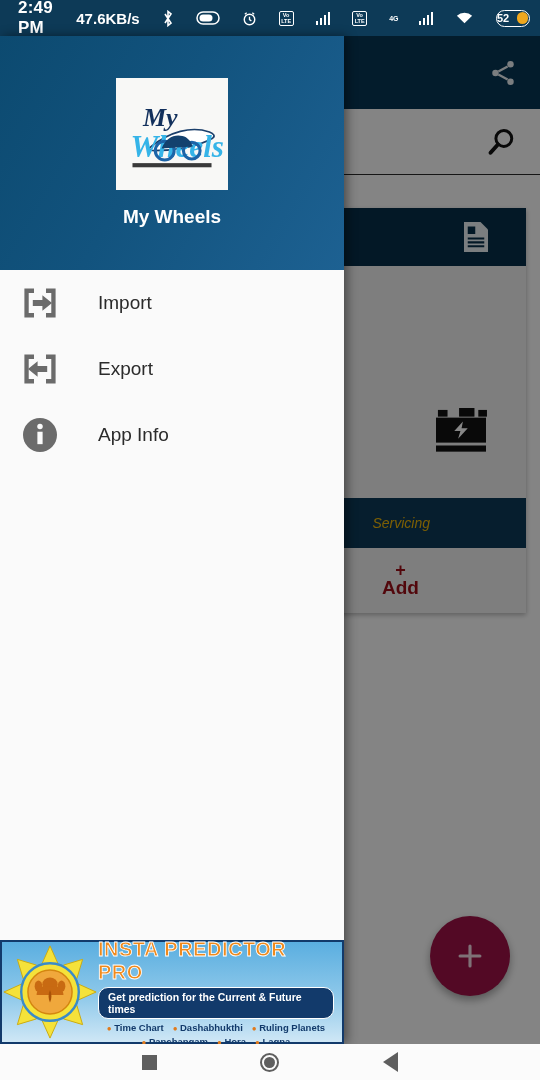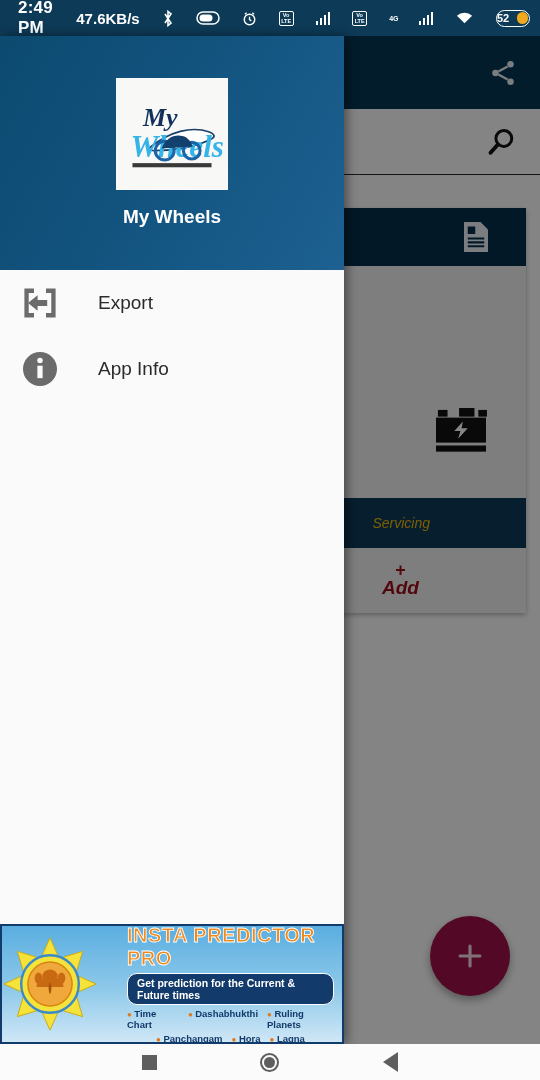--- a/index.html
+++ b/index.html
@@ -47,21 +47,21 @@
   .batt-big { position:absolute; right:36px; top:200px; }
   .tabbar { position:absolute; left:0; top:290px; width:502px; height:50px;
             display:flex; gap:3px; }
   .tab { flex:1; background:#0d3a57; color:#eab308; font-size:14px;
          display:flex; align-items:center; justify-content:center;font-style:italic; }
   .addrow { position:absolute; left:0; top:340px; width:502px; height:65px;
             display:flex; }
   .addcell { flex:1; display:flex; flex-direction:column; align-items:center;
              justify-content:center; color:#9b0f18; font-weight:bold; }
   .addcell .plus { font-size:18px; line-height:14px; }
-  .addcell .lbl { font-size:19px;font-style:italic; }
+  .addcell .lbl { font-size:19px; }
   .fab { position:absolute; right:30px; top:880px; width:80px; height:80px;
          border-radius:50%; background:#9e1247; box-shadow:0 4px 9px rgba(0,0,0,.35);
          display:flex; align-items:center; justify-content:center; }
 
   
   .scrim { position:absolute; left:0; top:36px; width:540px; height:1008px;
            background:rgba(0,0,0,.47); }
 
   
   .drawer { position:absolute; left:0; top:36px; width:344px; height:1008px;
@@ -72,23 +72,23 @@
              justify-content:center; }
   .logo-box { width:112px; height:112px; background:#f8f8f6; padding:4px;
               display:flex; align-items:flex-start; justify-content:center; }
   .dr-title { margin-top:16px; color:#fff; font-size:19px; font-weight:bold; }
   .dr-list { position:absolute; left:0; top:234px; width:344px; }
   .dr-item { height:66px; display:flex; align-items:center; padding-left:20px; }
   .dr-ic { width:40px; display:flex; align-items:center; justify-content:center; }
   .dr-lbl { margin-left:38px; font-size:19px; color:#2b2b2b; }
 
   
-  .ad { position:absolute; left:0; bottom:0; width:344px; height:120px;
+  .ad { position:absolute; left:0; bottom:0; width:344px; height:104px;
         background:linear-gradient(180deg,#5aaee0 0%,#8fc9ea 55%,#cfe7f6 100%);
-        border:2px solid #123a6b; display:flex; align-items:center;gap:29px; }
+        border:2px solid #123a6b; display:flex; align-items:center; }
   .ad-sun { width:96px; height:96px; flex:0 0 96px; position:relative; }
   .ad-right { flex:1; padding-right:8px; display:flex; flex-direction:column;
               align-items:center; gap:3px; }
   .ad-title { font-size:20px; font-weight:bold; letter-spacing:.5px;
               color:#f08a1c; -webkit-text-stroke:.8px #fff; }
   .ad-sub { background:#123a6b; color:#fff; font-size:10.5px; font-weight:bold;
             border-radius:10px; padding:3px 9px; border:1px solid #fff; }
   .ad-row { display:flex; gap:9px; font-size:9.5px; font-weight:bold; color:#123a6b; }
   .ad-row span::before { content:"\25CF"; color:#e07a1c; margin-right:2.5px; font-size:8px; }
 
@@ -227,20 +227,30 @@
           <path d="M40 64c4-10 12-14 20-12 5 1 8 5 10 10z" fill="#13416e"></path>
           <rect x="12" y="78" width="76" height="4" fill="#3a3a3a"></rect>
         </svg>
       </div>
       <div class="dr-title">My Wheels</div>
     </div>
 
     <div class="dr-list">
 
 
+      <div class="dr-item">
+        <div class="dr-ic">
+          <svg width="36" height="34" viewBox="0 0 30 28">
+            <path d="M2 2h8v3.6H5.6v16.8H10V26H2z" fill="#6b6b6b"></path>
+            <path d="M28 2h-8v3.6h4.4v16.8H20V26h8z" fill="#6b6b6b"></path>
+            <path d="M25 14l-8-6.4v4H9v4.8h8v4z" fill="#6b6b6b"></path>
+          </svg>
+        </div>
+        <div class="dr-lbl">Import</div>
+      </div>
 
       <div class="dr-item">
         <div class="dr-ic">
           <svg width="36" height="34" viewBox="0 0 30 28">
             <path d="M2 2h8v3.6H5.6v16.8H10V26H2z" fill="#6b6b6b"></path>
             <path d="M28 2h-8v3.6h4.4v16.8H20V26h8z" fill="#6b6b6b"></path>
             <path d="M5 14l8-6.4v4h8v4.8h-8v4z" fill="#6b6b6b"></path>
           </svg>
         </div>
         <div class="dr-lbl">Export</div>

